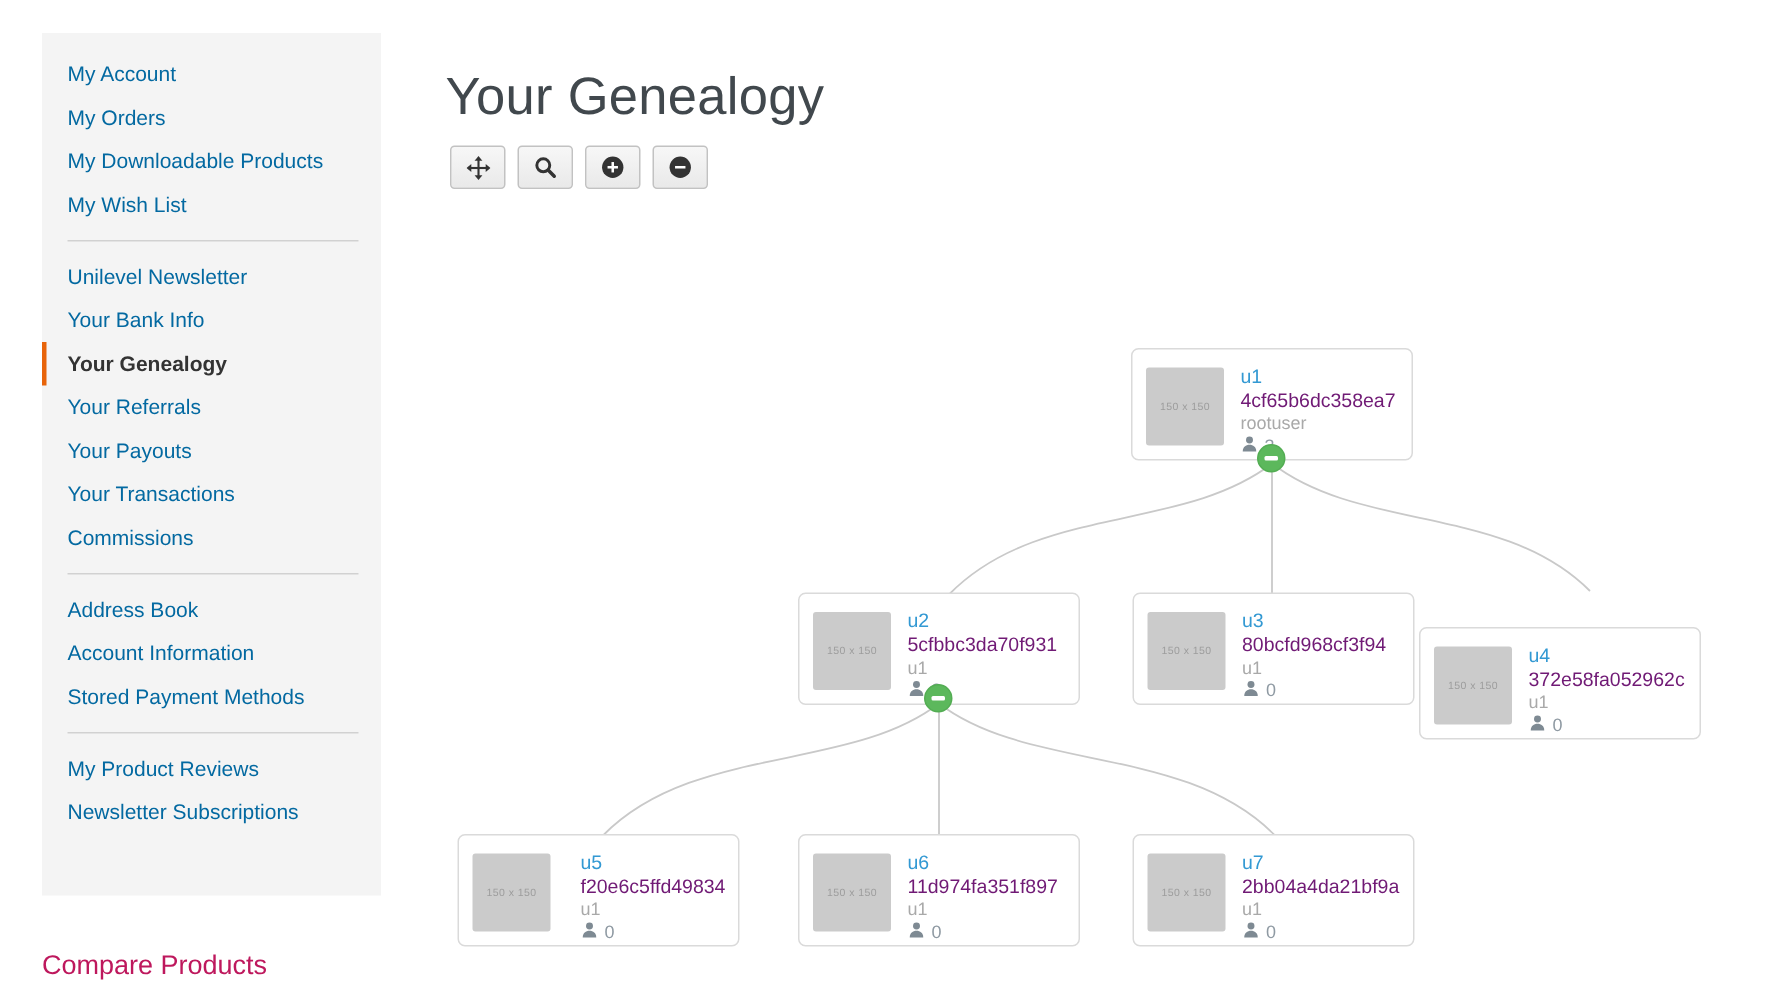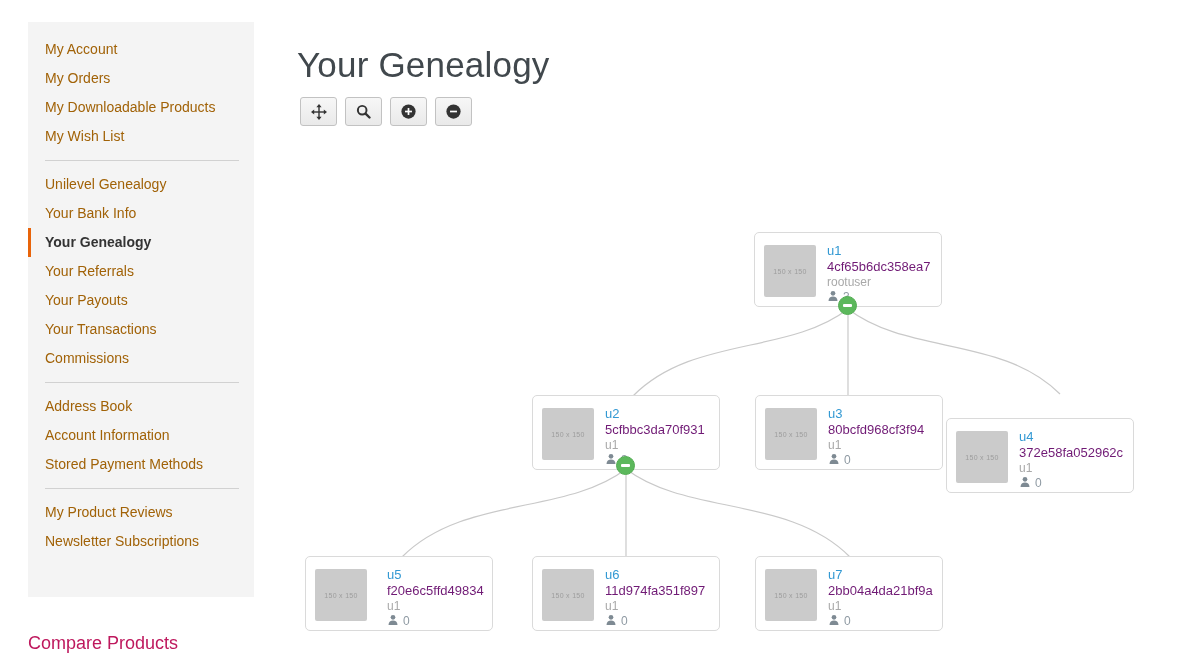--- a/index.html
+++ b/index.html
@@ -10,21 +10,21 @@
     font-family:"Liberation Sans","DejaVu Sans",sans-serif;
   }
 
   
   .sidebar {
     position:absolute; left:28px; top:22px; width:226px; height:575px;
     background:#f4f4f4; padding:13px 0 16px;
   }
   .nav-item {
     padding:6px 15px 6px 17px; font-size:14px; line-height:17px;
-    color:#a16207; cursor:pointer;
+    color:#0369a1; cursor:pointer;
   }
   .nav-item.active {
     border-left:3px solid #e8640a; padding-left:14px;
     font-weight:bold; color:#333; cursor:default;
   }
   .nav-divider { border-top:1px solid #d1d1d1; margin:9px 15px 9px 17px; height:0; }
 
   .compare-title {
     position:absolute; left:28px; top:633px; font-size:18px; color:#be185d;
   }
@@ -79,21 +79,21 @@
 </style>
 </head>
 <body>
 
 <nav class="sidebar">
   <div class="nav-item">My Account</div>
   <div class="nav-item">My Orders</div>
   <div class="nav-item">My Downloadable Products</div>
   <div class="nav-item">My Wish List</div>
   <div class="nav-divider"></div>
-  <div class="nav-item">Unilevel Genealogy</div>
+  <div class="nav-item">Unilevel Newsletter</div>
   <div class="nav-item">Your Bank Info</div>
   <div class="nav-item active">Your Genealogy</div>
   <div class="nav-item">Your Referrals</div>
   <div class="nav-item">Your Payouts</div>
   <div class="nav-item">Your Transactions</div>
   <div class="nav-item">Commissions</div>
   <div class="nav-divider"></div>
   <div class="nav-item">Address Book</div>
   <div class="nav-item">Account Information</div>
   <div class="nav-item">Stored Payment Methods</div>

